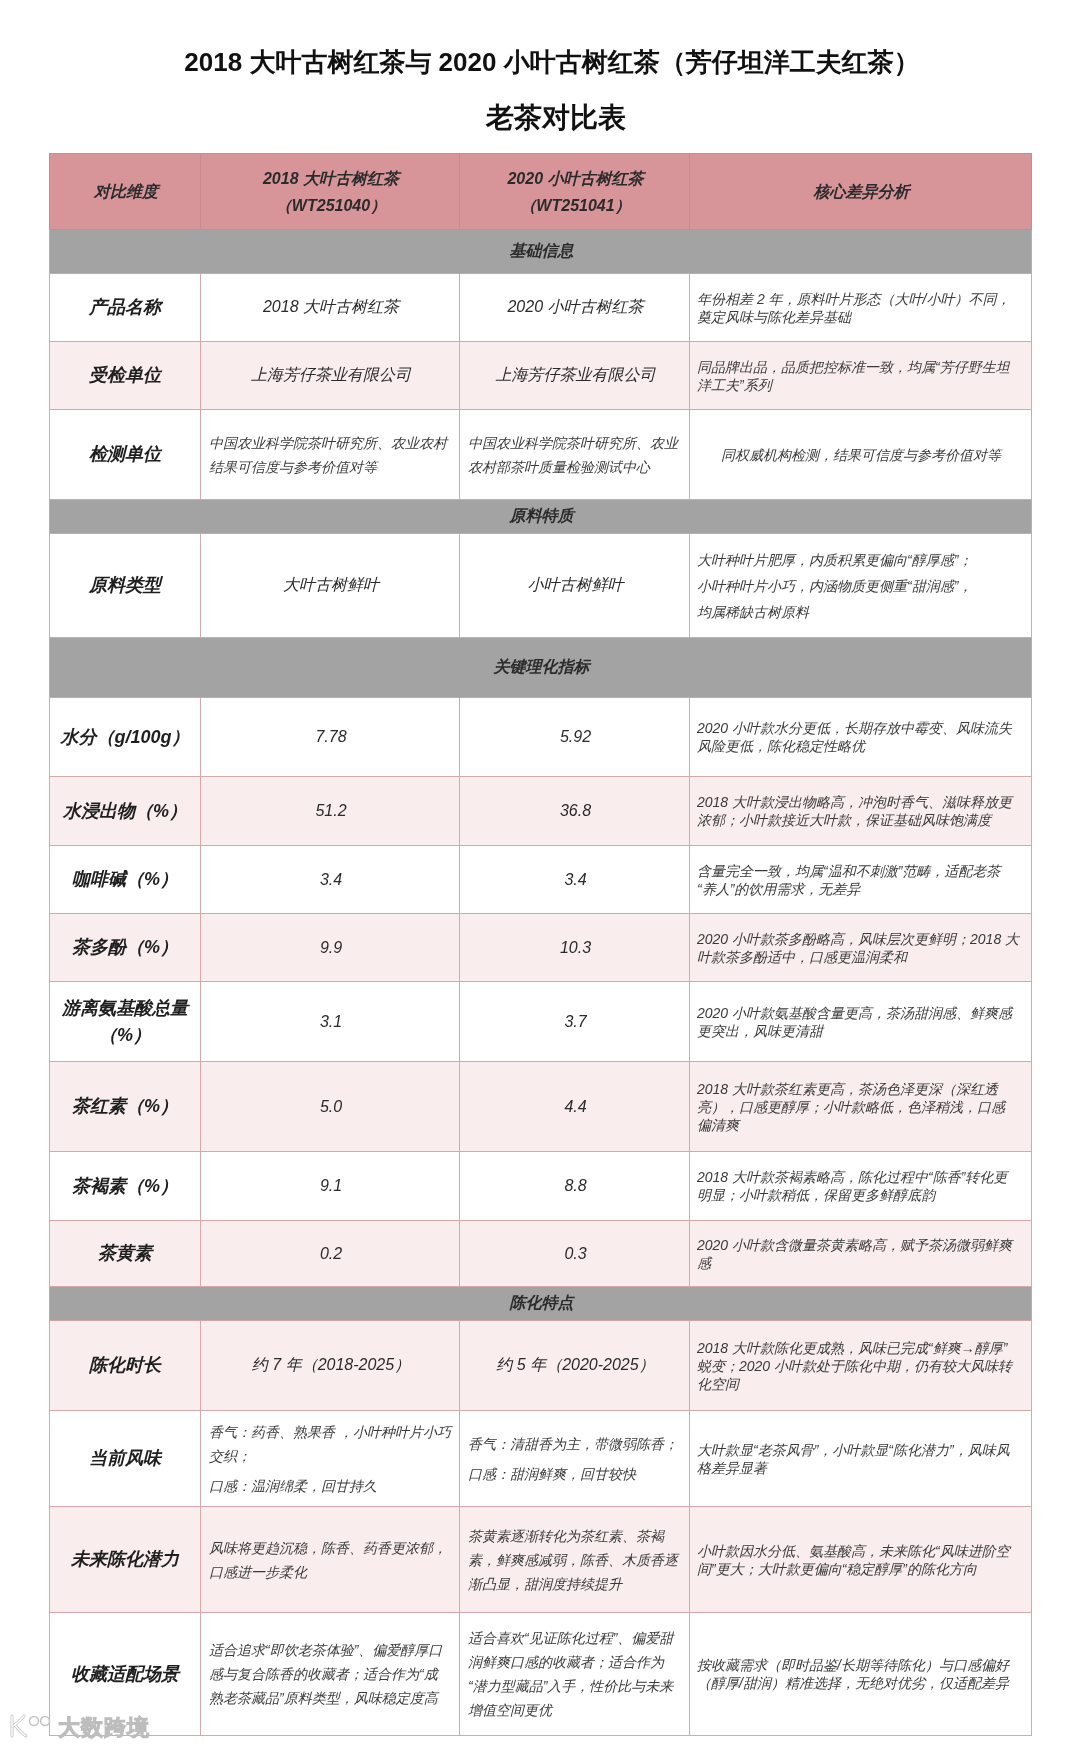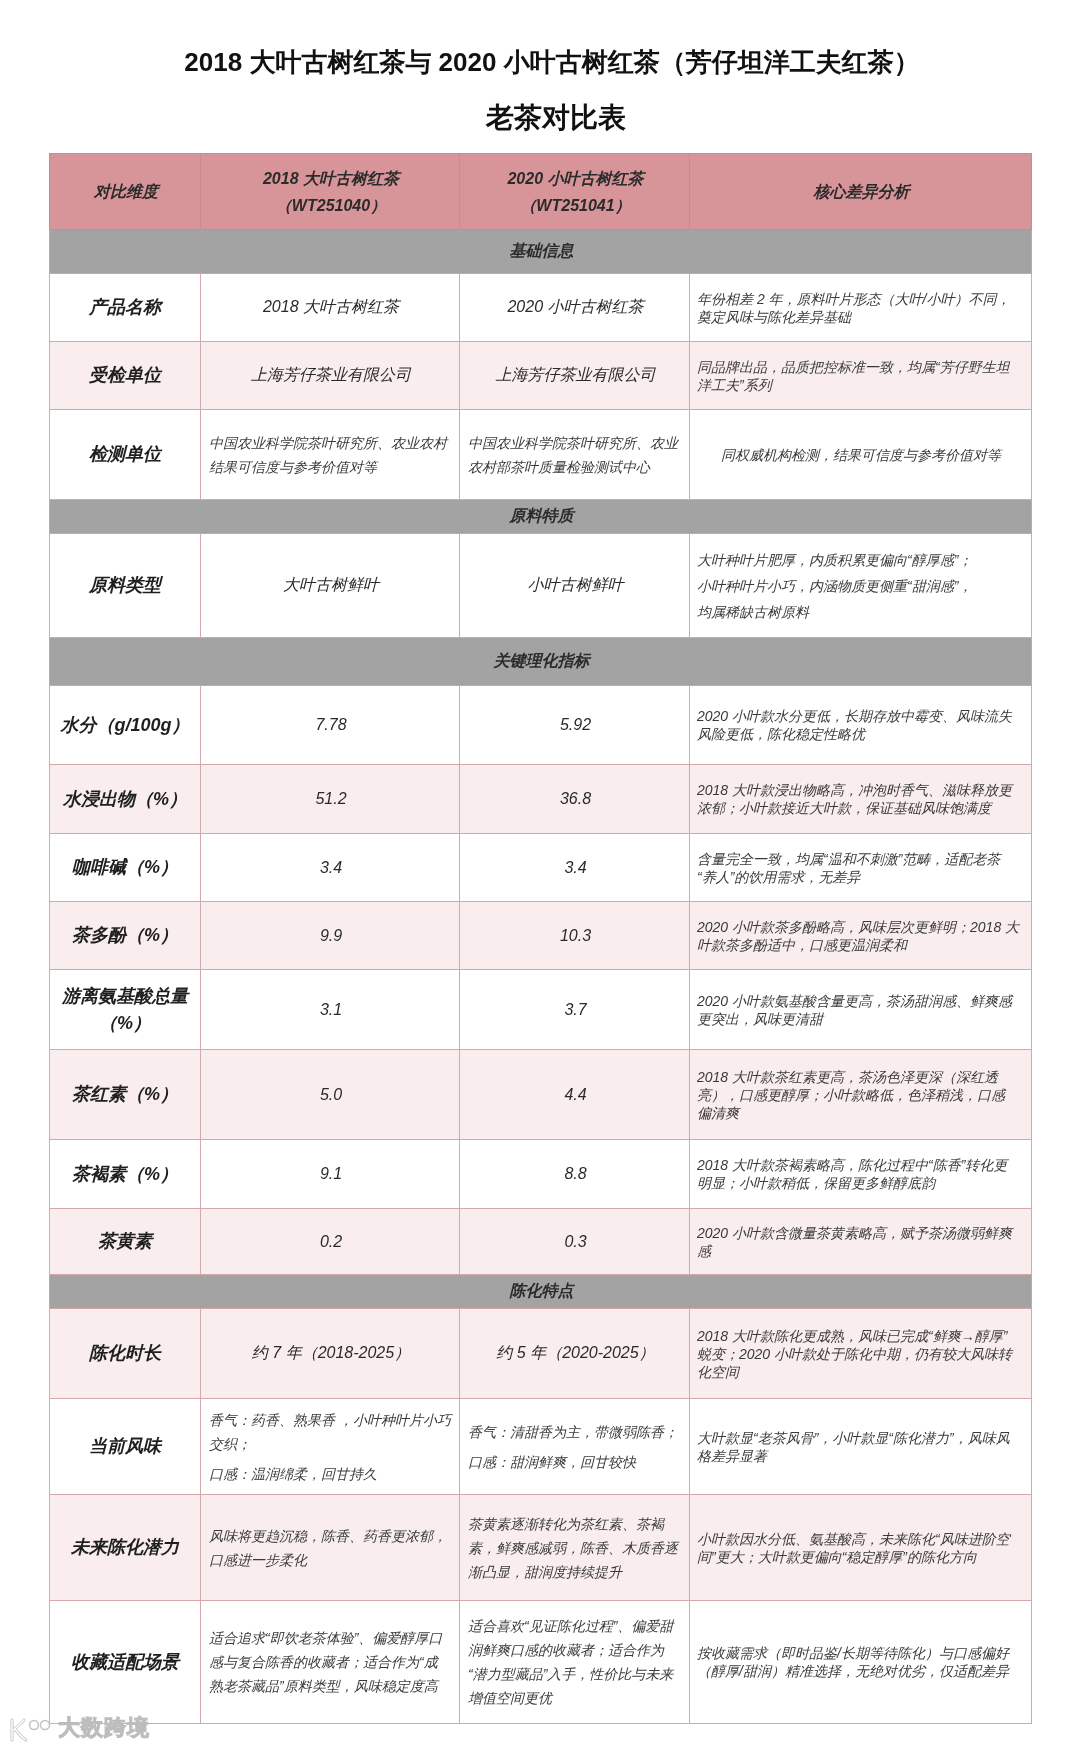--- a/index.html
+++ b/index.html
@@ -42,21 +42,21 @@
     color: #1f1f1f; padding: 8px 4px !important;
   }
   td.val { text-align: center; font-size: 16px; color: #2a2a2a; }
   td.txt { text-align: left; font-size: 14px; line-height: 24px; color: #3a3a3a; }
   td.ana { text-align: left; font-size: 14px; line-height: 18px; color: #3a3a3a; padding-left: 7px !important; }
   td.ana.center { text-align: center; }
   .p + .p { margin-top: 6px; }
   .loose .p + .p { margin-top: 8px; }
   .wm {
     position: absolute; left: 8px; top: 1713px; height: 30px;
-    display: flex; align-items: flex-end; gap: 4px;
+    display: flex; align-items: flex-start; gap: 4px;
   }
   .wm span {
     font-size: 22px; font-weight: bold; color: rgba(255,255,255,0.85);
     -webkit-text-stroke: 1px #bdbdbd; letter-spacing: 1px;
   }
 </style>
 </head>
 <body>
 
 <h1 class="title">2018 大叶古树红茶与 2020 小叶古树红茶（芳仔坦洋工夫红茶）</h1>
@@ -156,21 +156,21 @@
       <td class="val">
           <div class="t">小叶古树鲜叶</div>
         </td>
       <td class="ana loose">
         <div class="t p">大叶种叶片肥厚，内质积累更偏向“醇厚感”；</div>
         <div class="t p">小叶种叶片小巧，内涵物质更侧重“甜润感”，</div>
         <div class="t p">均属稀缺古树原料</div>
       </td>
     </tr>
 
-    <tr class="sec" style="height:48px">
+    <tr class="sec" style="height:60px">
       <td colspan="4">
           <div class="t">关键理化指标</div>
         </td>
     </tr>
     <tr style="height:79px">
       <td class="dim">
           <div class="t">水分（g/100g）</div>
         </td>
       <td class="val">
           <div class="t">7.78</div>

